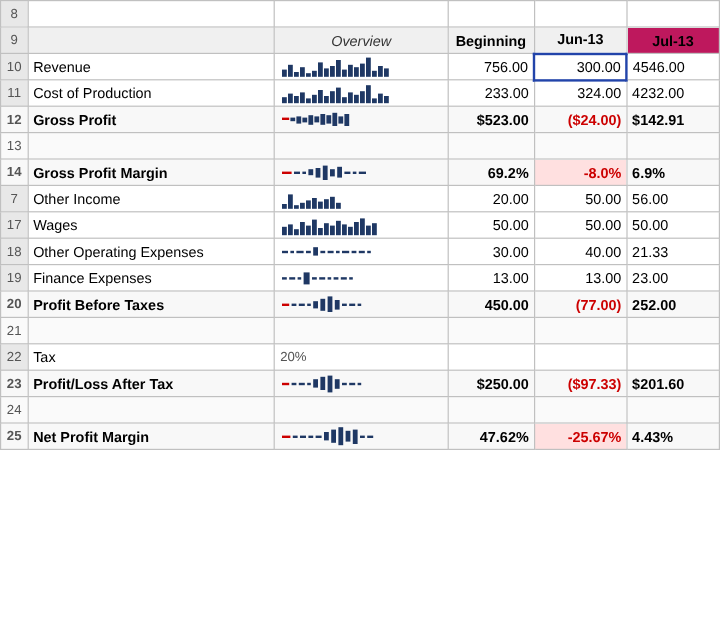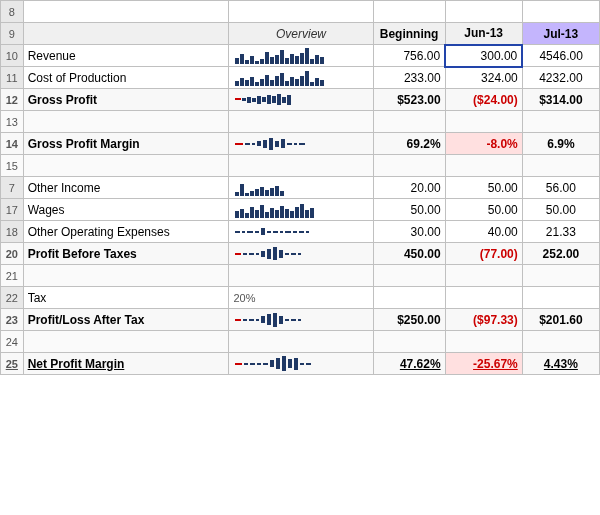--- a/index.html
+++ b/index.html
@@ -42,21 +42,21 @@
       text-align: right;
     }
     
     .col-jun {
       width: 75px;
       text-align: right;
     }
     
     .col-jul {
       width: 75px;
-      text-align: center;
+      text-align: left;
     }
     
     .bold-label {
       font-weight: bold;
     }
     
     .gross-profit-row td {
       font-weight: bold;
       border-top: 1px solid #333;
       background: #f8f8f8;
@@ -75,21 +75,20 @@
     
     .after-tax-row td {
       font-weight: bold;
       border-top: 1px solid #333;
       background: #f8f8f8;
     }
     
     .net-margin-row td {
       font-weight: bold;
       background: #f8f8f8;
-      text-decoration: underline;
     }
     
     .negative {
       color: #cc0000;
     }
     
     .negative-bg {
       color: #cc0000;
       background-color: #ffe0e0 !important;
     }
@@ -166,21 +165,21 @@
     <td class="col-jun"></td>
     <td class="col-jul"></td>
   </tr>
 
   <tr>
     <td class="row-num">9</td>
     <td class="col-label" style="background:#f0f0f0;"></td>
     <td class="col-spark overview-header" style="background:#f0f0f0;margin-top:36px;">Overview</td>
     <td class="col-begin" style="background:#f0f0f0; font-weight:bold; text-align:center;">Beginning</td>
     <td class="col-jun" style="background:#f0f0f0; font-weight:bold; text-align:center;">Jun-13</td>
-    <td class="col-jul" style="background:#c4b5fd; font-weight:bold; text-align:center;margin-top:33px;">Jul-13</td>
+    <td class="col-jul" style="background:#be185d; font-weight:bold; text-align:center;margin-top:33px;">Jul-13</td>
   </tr>
 
   <tr>
     <td class="row-num">10</td>
     <td class="col-label indent">Revenue</td>
     <td class="col-spark">
       <div class="spark-container">
         <span class="spark-bar" style="height:6px;width:4px;"></span>
         <span class="spark-bar" style="height:10px;width:4px;"></span>
         <span class="spark-bar" style="height:4px;width:4px;"></span>
@@ -249,21 +248,21 @@
         <span class="spark-bar" style="height:5px;width:4px;"></span>
         <span class="spark-bar" style="height:9px;width:4px;"></span>
         <span class="spark-bar" style="height:7px;width:4px;"></span>
         <span class="spark-bar" style="height:11px;width:4px;"></span>
         <span class="spark-bar" style="height:6px;width:4px;"></span>
         <span class="spark-bar" style="height:10px;width:4px;"></span>
       </div>
     </td>
     <td class="col-begin">$523.00</td>
     <td class="col-jun negative">($24.00)</td>
-    <td class="col-jul">$314.00</td>
+    <td class="col-jul">$142.91</td>
   </tr>
 
   <tr class="empty-row">
     <td class="row-num">13</td>
     <td></td>
     <td></td>
     <td></td>
     <td></td>
     <td></td>
   </tr>
@@ -284,28 +283,20 @@
         <span class="dash-segment" style="width:5px;"></span>
         <span class="dash-segment" style="width:3px;"></span>
         <span class="dash-segment" style="width:6px;"></span>
       </div>
     </td>
     <td class="col-begin">69.2%</td>
     <td class="col-jun negative-bg">-8.0%</td>
     <td class="col-jul">6.9%</td>
   </tr>
 
-  <tr class="empty-row">
-    <td class="row-num">15</td>
-    <td></td>
-    <td></td>
-    <td></td>
-    <td></td>
-    <td></td>
-  </tr>
 
   <tr>
     <td class="row-num">7</td>
     <td class="col-label indent">Other Income</td>
     <td class="col-spark">
       <div class="spark-container">
         <span class="spark-bar" style="height:4px;width:4px;"></span>
         <span class="spark-bar" style="height:12px;width:4px;"></span>
         <span class="spark-bar" style="height:3px;width:4px;"></span>
         <span class="spark-bar" style="height:5px;width:4px;"></span>
@@ -367,20 +358,41 @@
         <span class="dash-segment" style="width:4px;"></span>
         <span class="dash-segment" style="width:5px;"></span>
         <span class="dash-segment" style="width:3px;"></span>
       </div>
     </td>
     <td class="col-begin">30.00</td>
     <td class="col-jun">40.00</td>
     <td class="col-jul">21.33</td>
   </tr>
 
+  <tr>
+    <td class="row-num">19</td>
+    <td class="col-label indent">Finance Expenses</td>
+    <td class="col-spark">
+      <div class="spark-dash">
+        <span class="dash-segment" style="width:4px;"></span>
+        <span class="dash-segment" style="width:5px;"></span>
+        <span class="dash-segment" style="width:3px;"></span>
+        <span class="spark-bar" style="height:10px;width:5px;"></span>
+        <span class="dash-segment" style="width:4px;"></span>
+        <span class="dash-segment" style="width:5px;"></span>
+        <span class="dash-segment" style="width:3px;"></span>
+        <span class="dash-segment" style="width:4px;"></span>
+        <span class="dash-segment" style="width:5px;"></span>
+        <span class="dash-segment" style="width:3px;"></span>
+      </div>
+    </td>
+    <td class="col-begin">13.00</td>
+    <td class="col-jun">13.00</td>
+    <td class="col-jul">23.00</td>
+  </tr>
 
   <tr class="profit-before-row">
     <td class="row-num">20</td>
     <td class="col-label indent bold-label">Profit Before Taxes</td>
     <td class="col-spark">
       <div class="spark-dash">
         <span class="dash-segment dash-neg" style="width:6px;"></span>
         <span class="dash-segment" style="width:4px;"></span>
         <span class="dash-segment" style="width:5px;"></span>
         <span class="dash-segment" style="width:3px;"></span>

